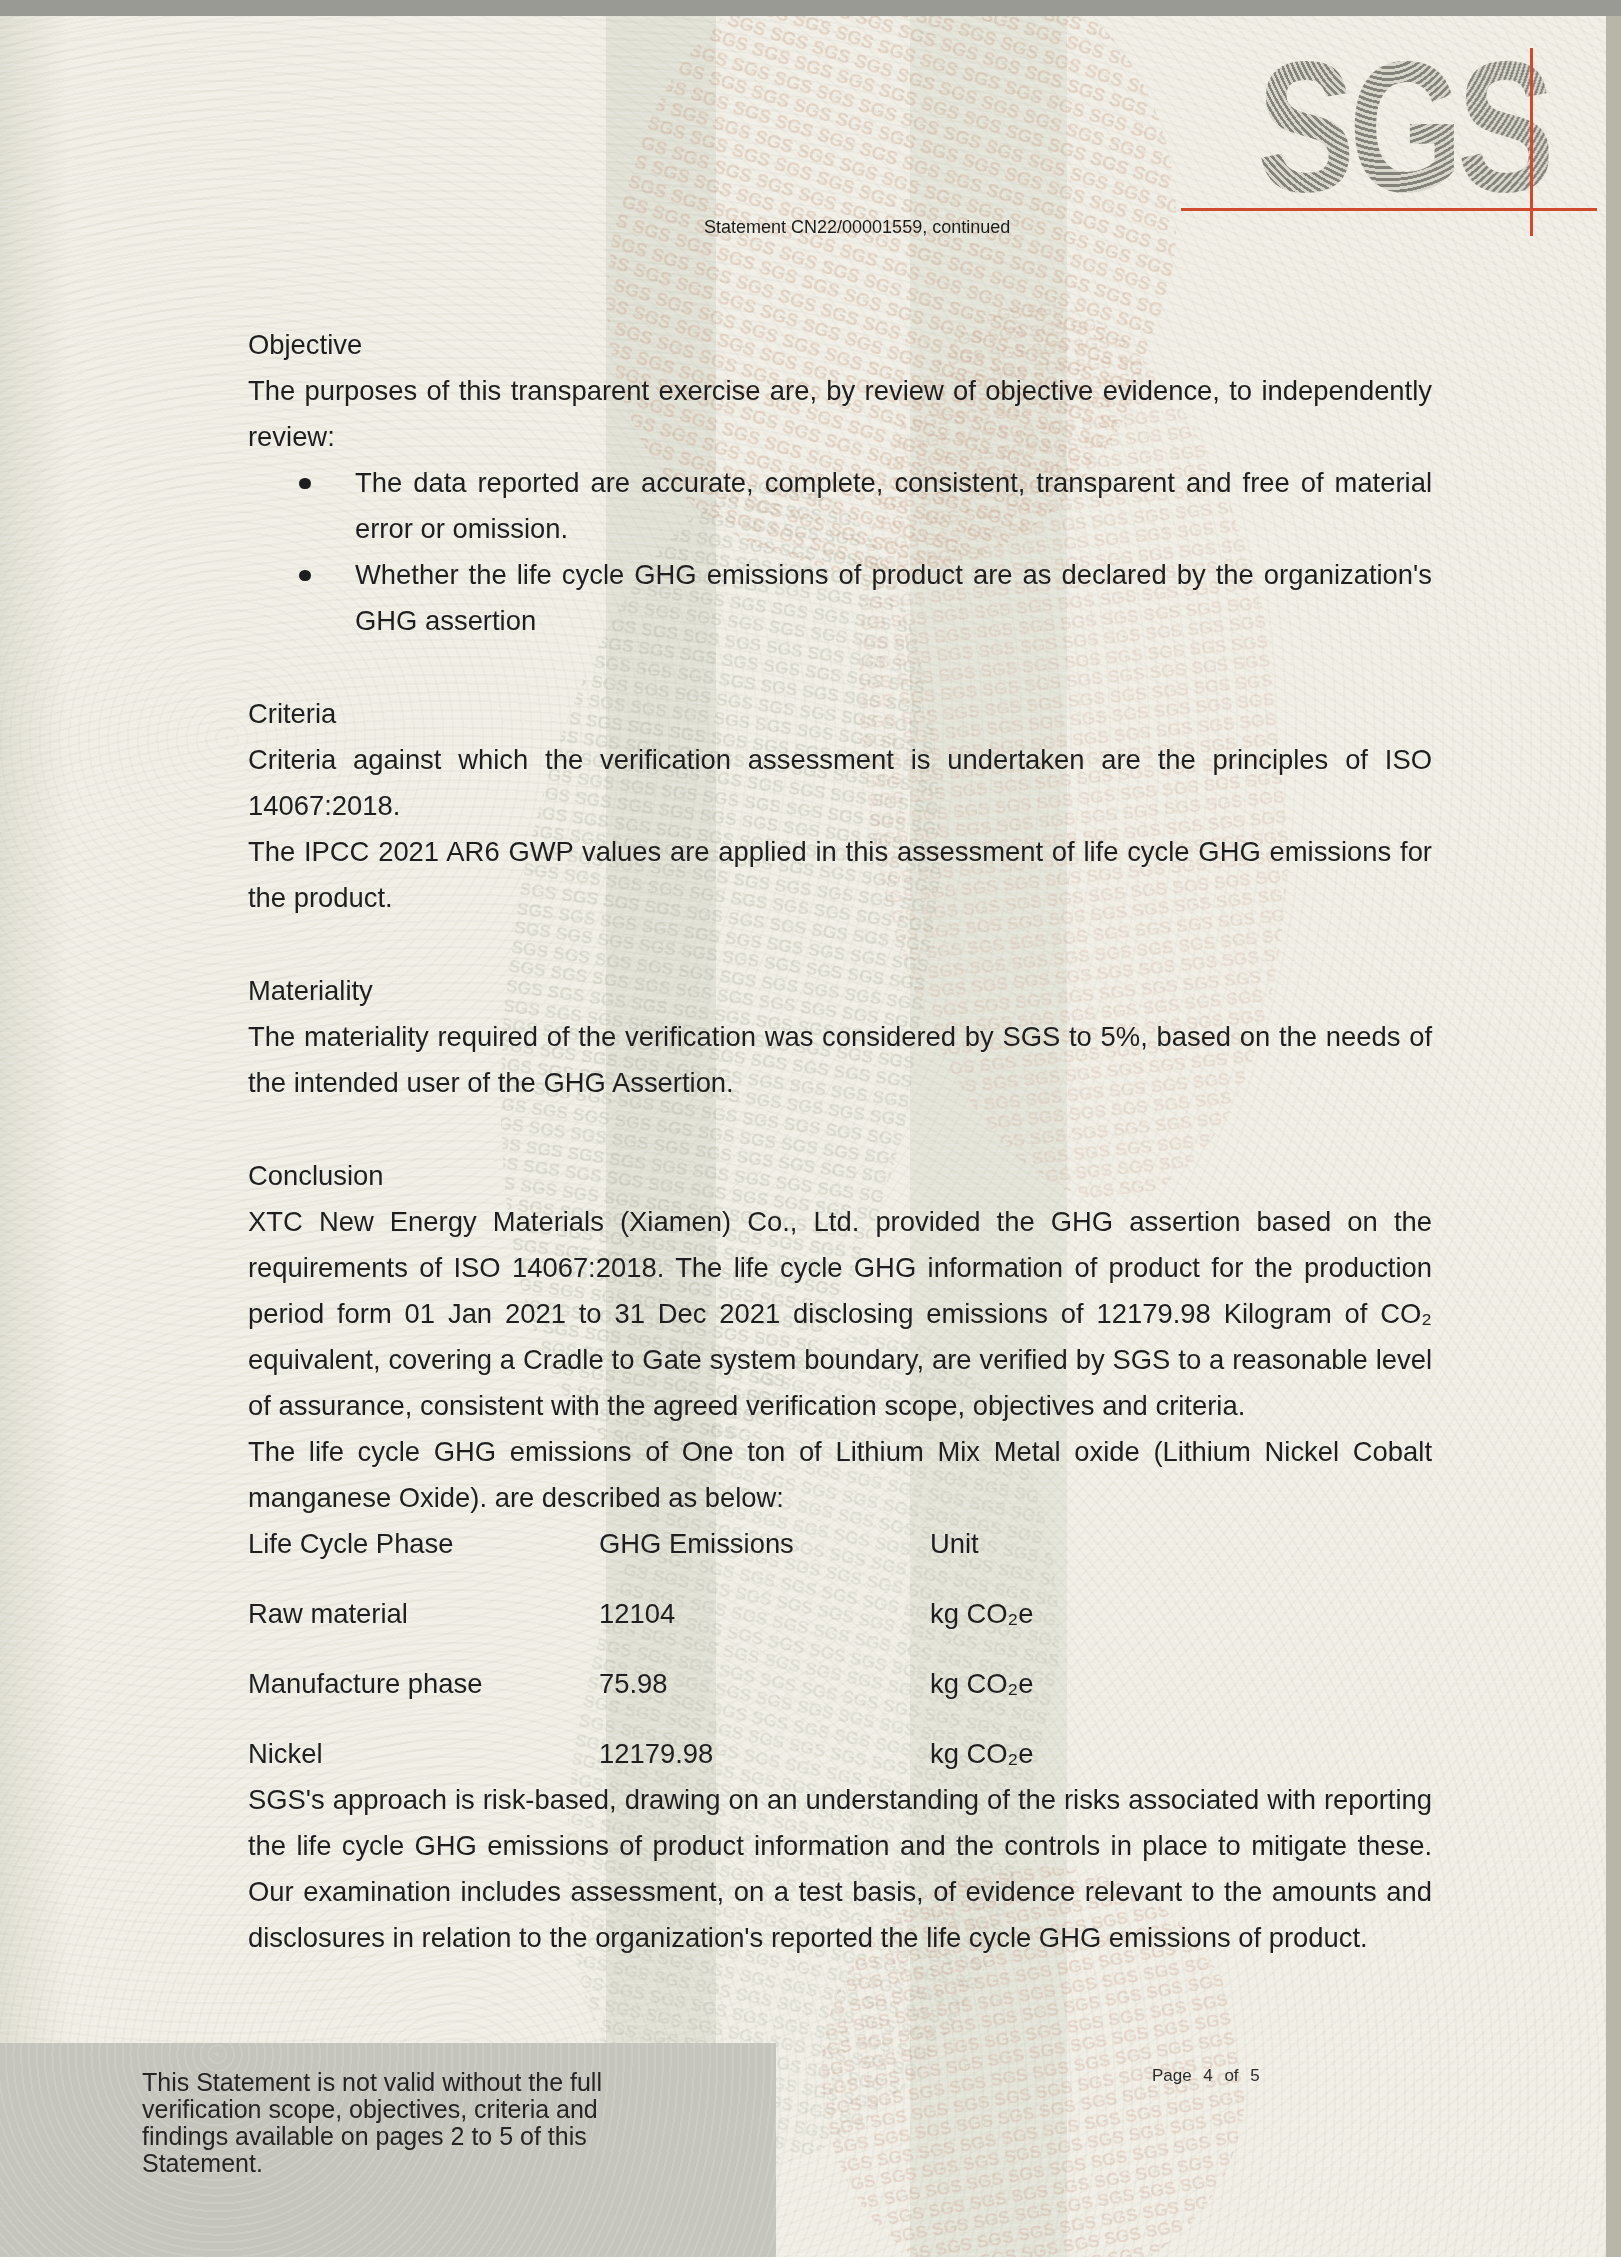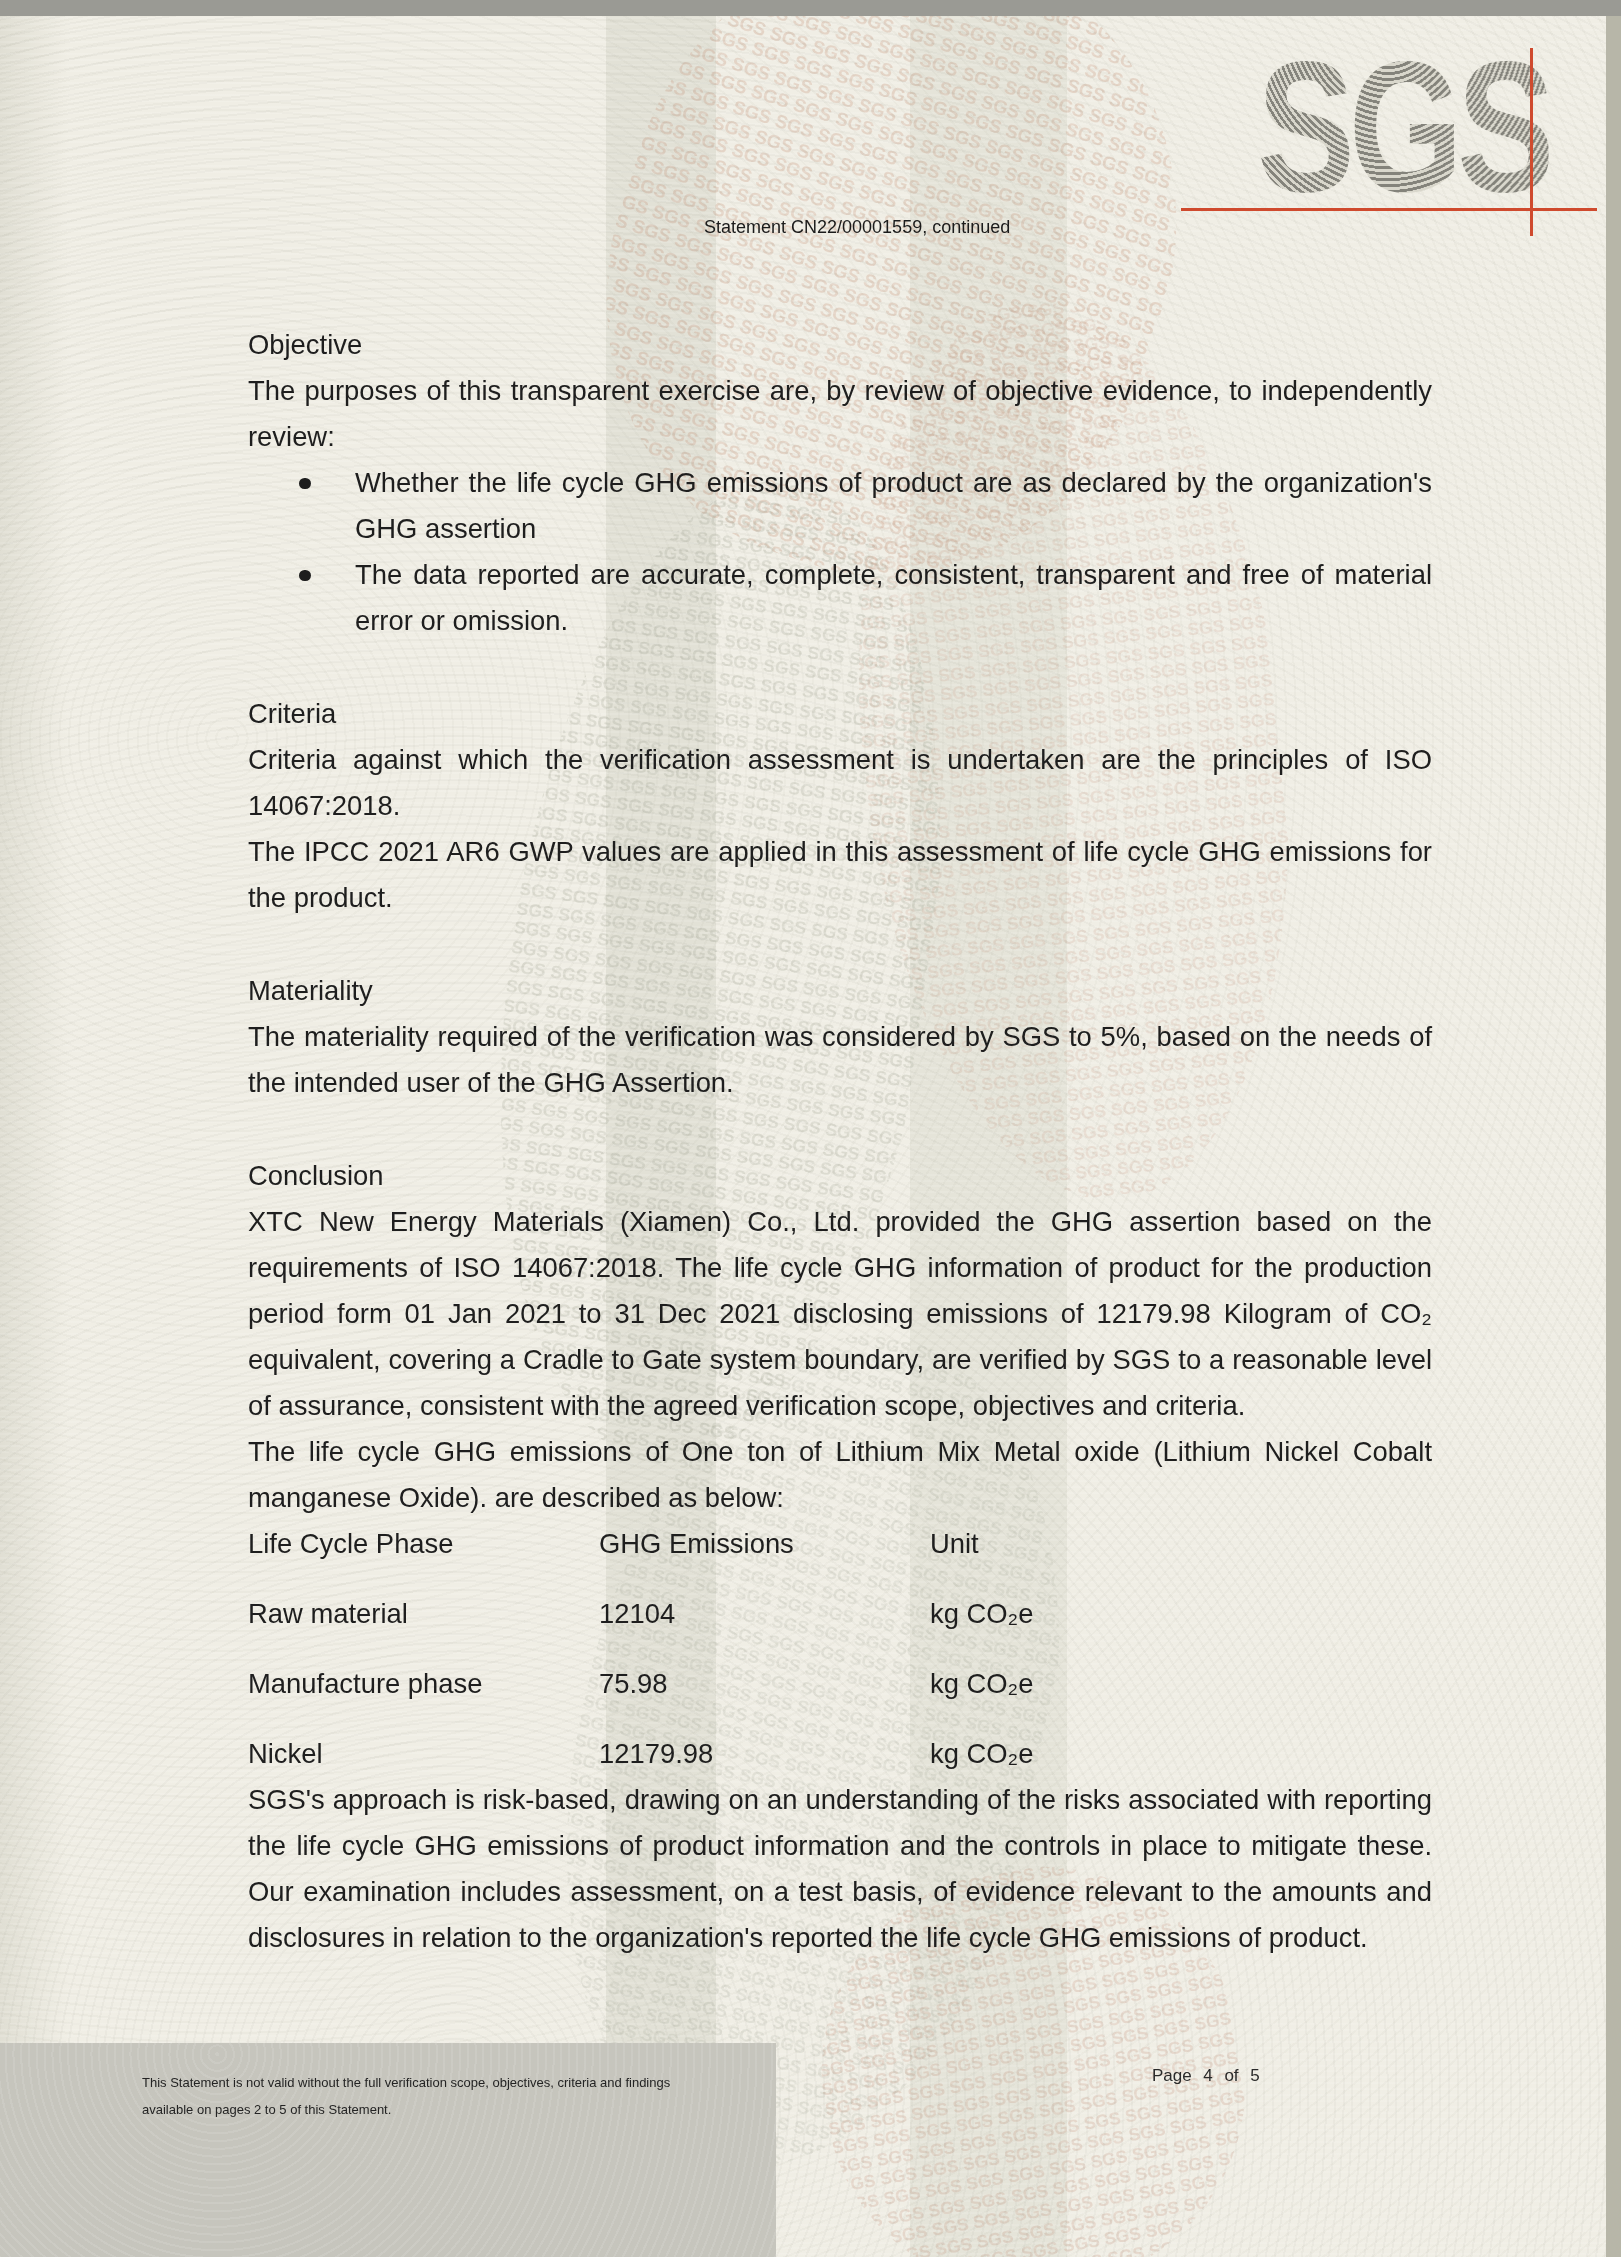--- a/index.html
+++ b/index.html
@@ -63,21 +63,21 @@
   .ghg-table div{line-height:46px;}
   
   .approach{margin-top:59px;}
   
   .footer-box{
     position:absolute;left:0;top:2027px;width:776px;height:224px;z-index:7;
     background:#c6c5bd;
     background-image:repeating-radial-gradient(circle at 28% 5%, rgba(255,255,255,0.10) 0 2px, rgba(0,0,0,0) 2px 7.8px);
   }
   .disclaimer{position:absolute;left:142px;top:25.5px;width:537px;
-              font-size:13px;line-height:27px;color:#242424;}
+              font-size:25px;line-height:27px;color:#242424;}
   .page-label{position:absolute;left:1152px;top:2050px;font-size:17px;
               word-spacing:6.9px;color:#2a2a2a;z-index:7;}
 </style>
 </head>
 <body>
 
 <div class="page">
 
   <div class="band b3"></div>
   <div class="band b1"></div>
@@ -98,25 +98,25 @@
   <div class="stmt">Statement CN22/00001559, continued</div>
 
   <div class="content">
 
     <section>
       <h2>Objective</h2>
       <p>The purposes of this transparent exercise are, by review of objective evidence, to independently review:</p>
       <ul class="bullets">
         <li>
           <span class="dot"></span>
-          <span>Whether the life cycle GHG emissions of product are as declared by the organization's GHG assertion</span>
+          <span>The data reported are accurate, complete, consistent, transparent and free of material error or omission.</span>
         </li>
         <li>
           <span class="dot"></span>
-          <span>The data reported are accurate, complete, consistent, transparent and free of material error or omission.</span>
+          <span>Whether the life cycle GHG emissions of product are as declared by the organization's GHG assertion</span>
         </li>
       </ul>
     </section>
 
     <section class="sec">
       <h2>Criteria</h2>
       <p>Criteria against which the verification assessment is undertaken are the principles of ISO 14067:2018.</p>
       <p>The IPCC 2021 AR6 GWP values are applied in this assessment of life cycle GHG emissions for the product.</p>
     </section>
 

